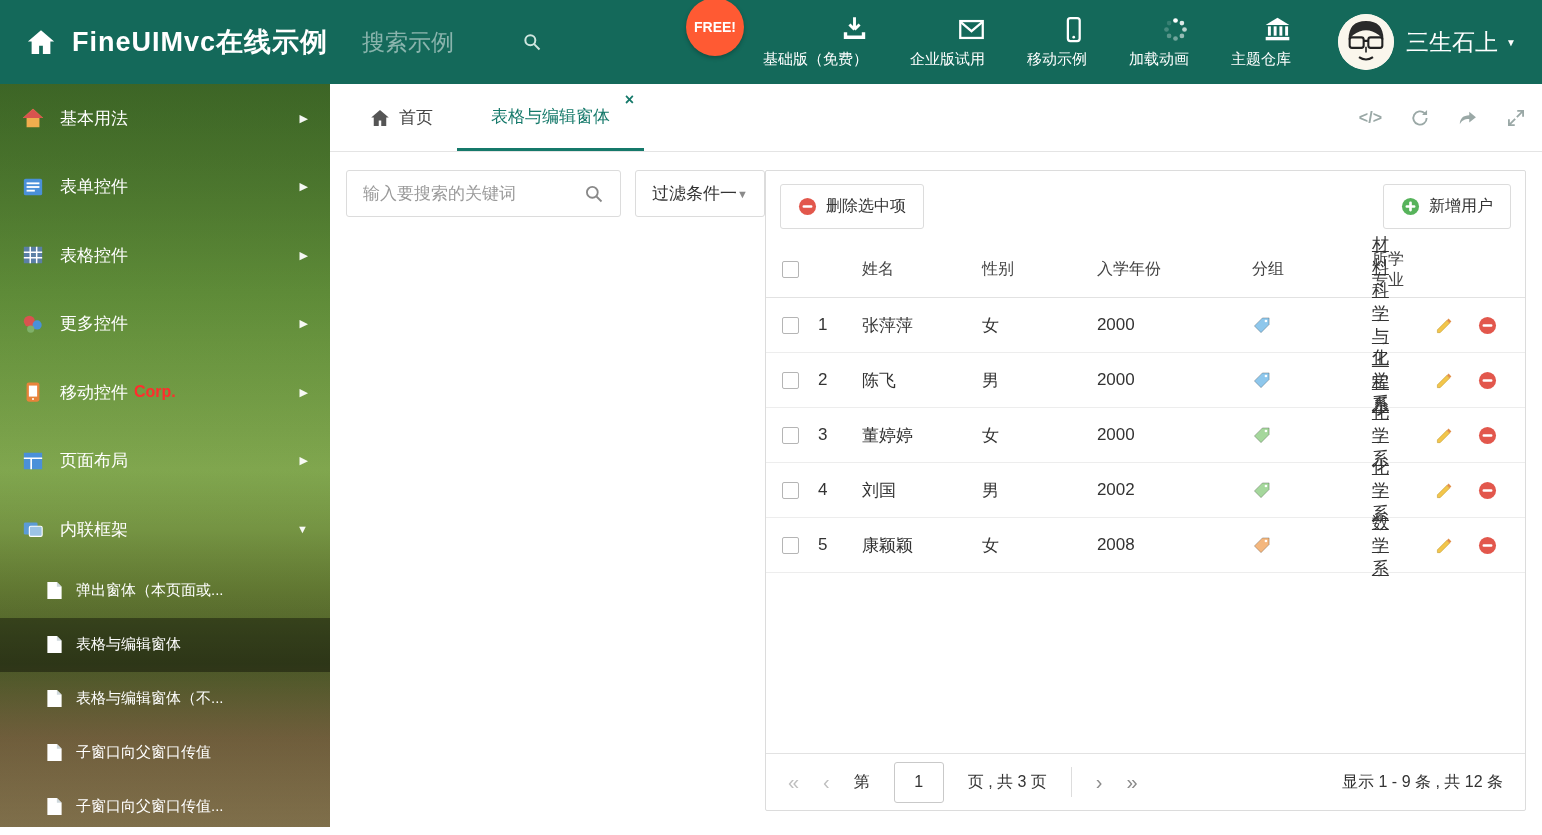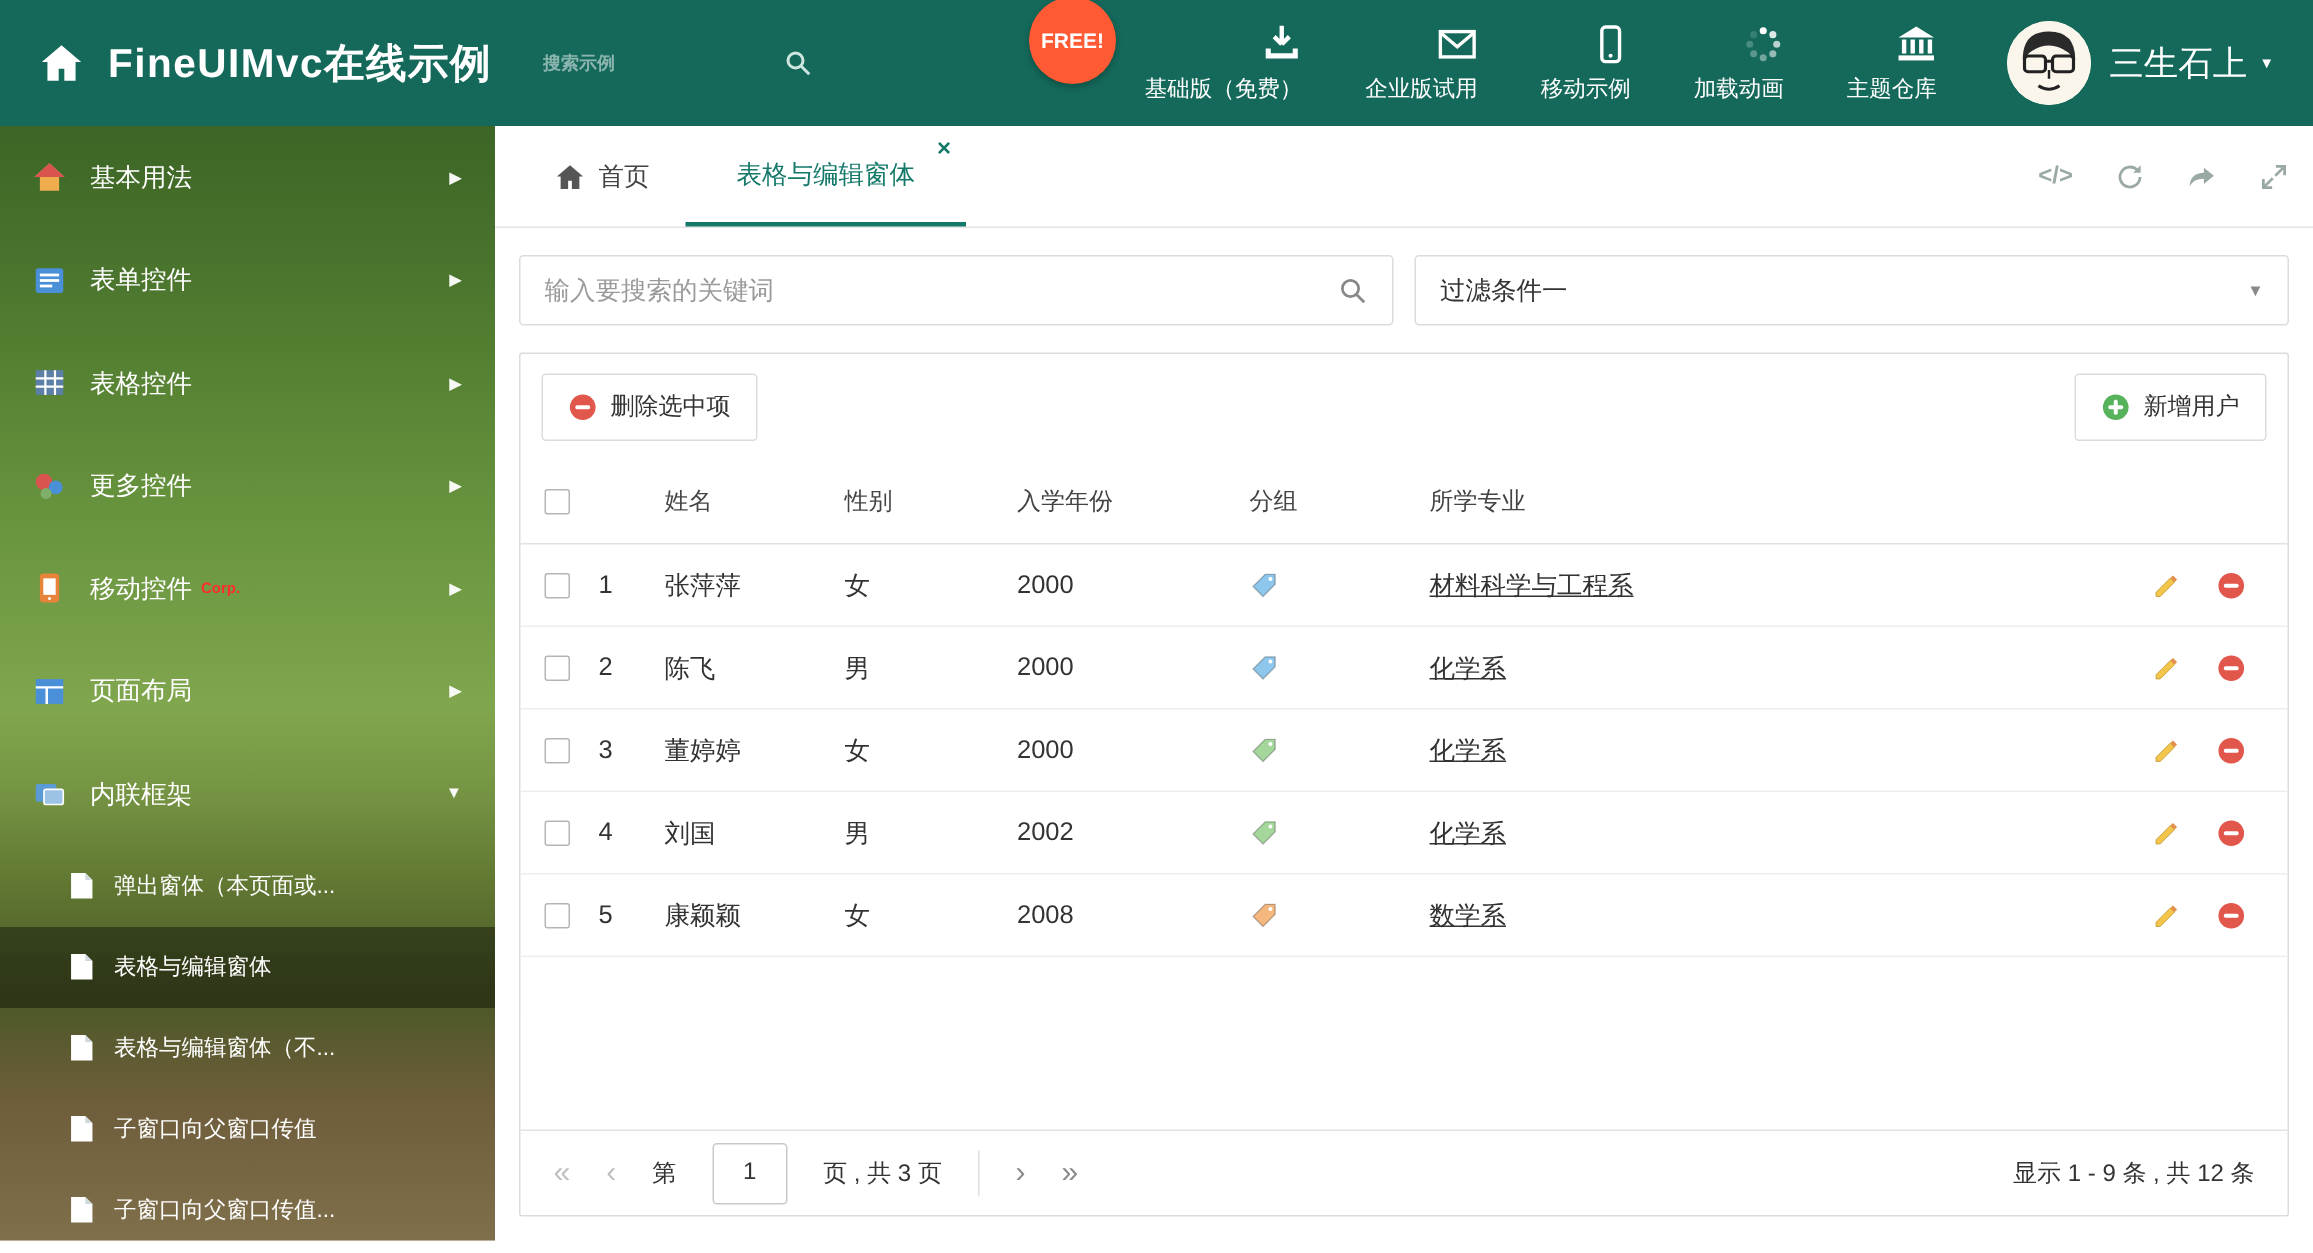--- a/index.html
+++ b/index.html
@@ -11,21 +11,21 @@
   
   .header {
     height: 84px; background: #14695a; display: flex; align-items: center;
     padding: 4px 26px; position: relative; color: #fff;
   }
   .hdr-home { width: 30px; height: 30px; margin-right: 16px; }
   .hdr-title { font-size: 27px; font-weight: bold; letter-spacing: 1px; }
   .hdr-search { display: flex; align-items: center; margin-left: 34px; width: 210px; }
   .hdr-search input {
     background: transparent; border: none; outline: none; color: #86efac;
-    font-size: 12px; width: 160px; font-weight: bold;
+    font-size: 23px; width: 160px;
   }
   .hdr-search input::placeholder { color: rgba(255,255,255,.5); }
   .free-badge {
     position: absolute; left: 686px; top: -2px; width: 58px; height: 58px;
     background: #ff5a33; border-radius: 50%; display: flex; align-items: center;
     justify-content: center; font-weight: bold; font-size: 14px; color: #fff;
     box-shadow: 0 2px 4px rgba(0,0,0,.25); z-index: 5;
   }
   .hdr-nav { display: flex; margin-left: auto; align-items: center; }
   .hdr-nav-item {
@@ -46,21 +46,21 @@
     background:
       linear-gradient(180deg, rgba(30,70,25,.45) 0%, rgba(30,70,25,.15) 35%, rgba(0,0,0,0) 60%, rgba(40,30,10,.25) 100%),
       linear-gradient(180deg, #567f30 0%, #6f9d40 28%, #85ab51 52%, #647c34 68%, #4e5f2a 78%, #7e6b46 88%, #9c8a60 100%);
   }
   .side-item {
     height: 68.5px; display: flex; align-items: center; padding: 0 22px;
     color: #fff; font-size: 17px; cursor: pointer;
   }
   .side-icon { width: 22px; height: 22px; margin-right: 16px; flex: 0 0 auto; }
   .side-arrow { margin-left: auto; font-size: 11px; opacity: .95; }
-  .side-corp { color: #ff2d2d; font-size: 10px; margin-left: 6px; font-weight: bold; }
+  .side-corp { color: #ff2d2d; font-size: 16px; margin-left: 6px; font-weight: bold; }
   .sub-item {
     height: 54px; display: flex; align-items: center; padding-left: 46px;
     color: #fff; font-size: 15px; cursor: pointer;
   }
   .sub-item.active { background: rgba(0,0,0,.38); }
   .sub-icon { width: 17px; height: 19px; margin-right: 13px; flex: 0 0 auto; }
   
   .main { width: 1212px; display: flex; flex-direction: column; background: #fff; }
   .tabbar {
     height: 68px; border-bottom: 1px solid #e4e4e4; display: flex;
@@ -72,21 +72,21 @@
   }
   .tab.active { color: #15796a; border-bottom: 3px solid #15796a; padding: 0 34px; }
   .tab-close {
     position: absolute; top: 8px; right: 10px; color: #15796a;
     font-weight: bold; font-size: 16px; line-height: 1; cursor: pointer;
   }
   .tab-home-icon { width: 20px; height: 20px; }
   .tab-tools { margin-left: auto; display: flex; align-items: center; gap: 28px; color: #9aa8a6; }
   .tool-code { font-size: 16px; font-weight: bold; color: #9aa8a6; cursor: pointer; }
   .tool-icon { width: 20px; height: 20px; cursor: pointer; }
-  .content { flex: 1; padding: 18px 16px 16px; display: flex; flex-direction: column; }
+  .content { flex: 1; padding: 18px 16px 16px; display: flex; flex-direction: row; }
   .filter-row { display: flex; gap: 14px; margin-bottom: 18px; }
   .search-box, .select-box {
     flex: 1; height: 47px; border: 1px solid #dcdcdc; border-radius: 3px;
     display: flex; align-items: center; padding: 0 16px; background: #fff;
   }
   .search-box input { border: none; outline: none; flex: 1; font-size: 17px; color: #333; }
   .search-box input::placeholder { color: #9a9a9a; }
   .search-glyph { width: 20px; height: 20px; }
   .select-box { justify-content: space-between; font-size: 17px; color: #333; cursor: pointer; }
   .select-caret { color: #8a8a8a; font-size: 11px; }

